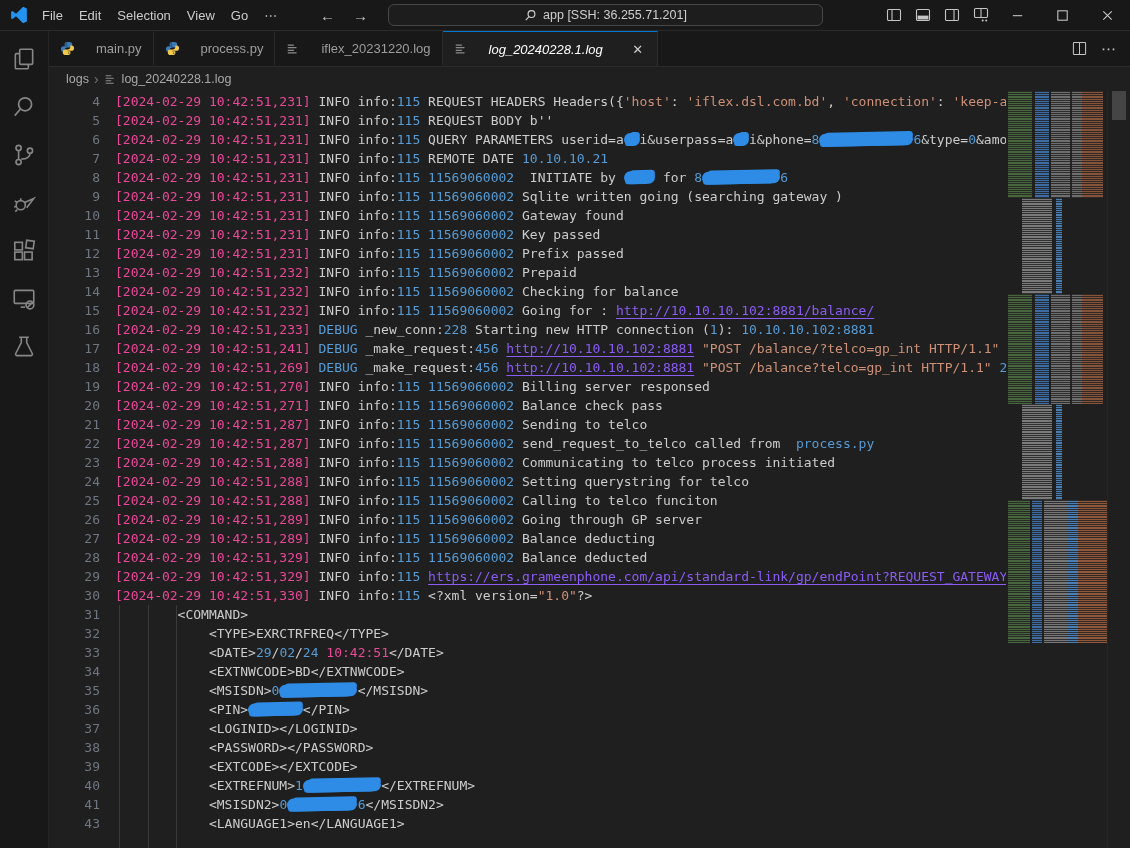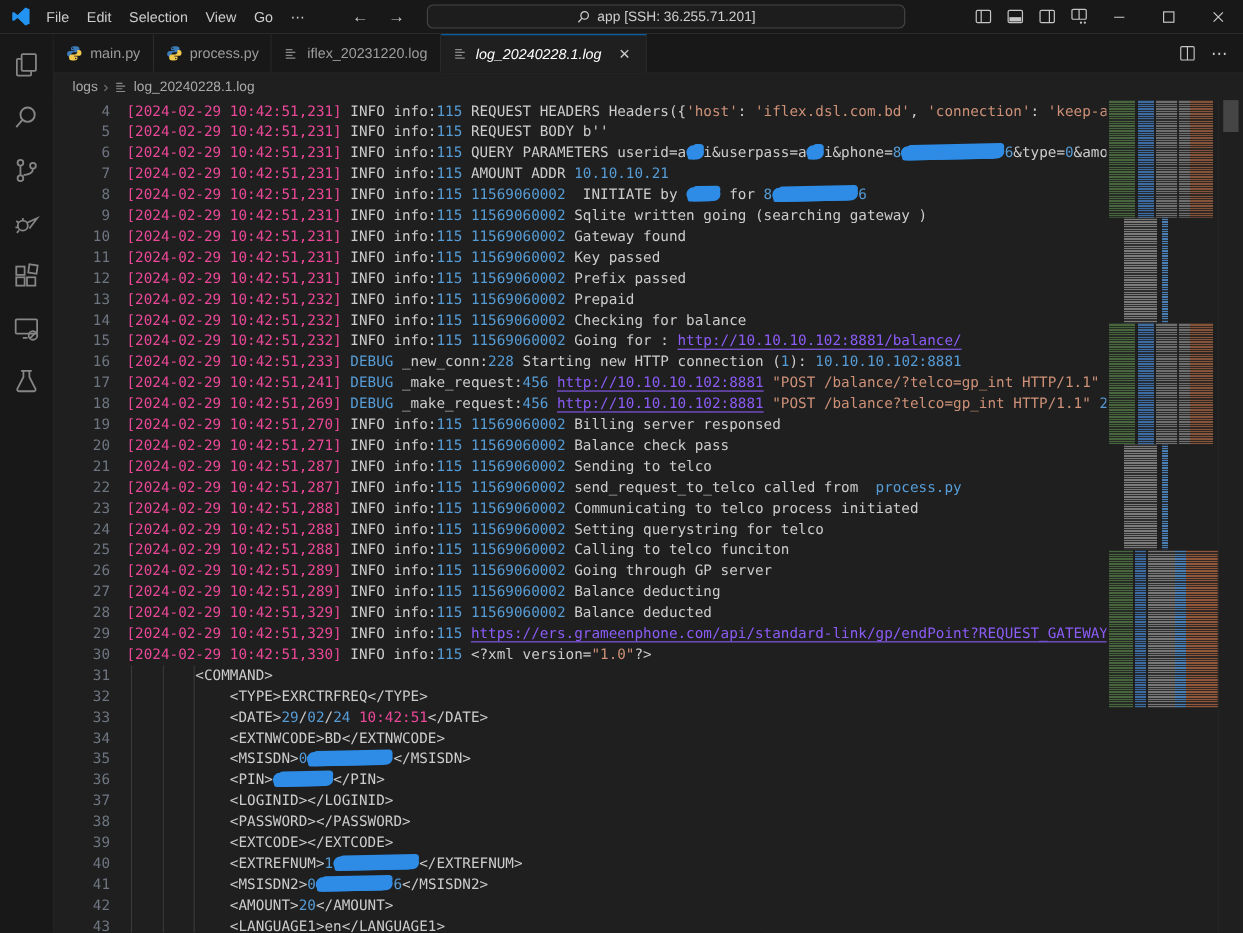--- a/index.html
+++ b/index.html
@@ -20,21 +20,21 @@
   .lay-btn{width:29px;height:30px;display:flex;align-items:center;justify-content:center;color:#c5c5c5}
   .win-btn{width:45px;height:30px;display:flex;align-items:center;justify-content:center;color:#cccccc}
   
   .main{display:flex;height:817px}
   .activitybar{width:48px;background:#181818;border-right:1px solid #252525;
                display:flex;flex-direction:column;padding-top:4px}
   .act{height:48px;display:flex;align-items:center;justify-content:center;color:#868686}
   .editor-col{flex:1;display:flex;flex-direction:column;min-width:0}
   
   .tabbar{height:35px;background:#181818;display:flex;border-bottom:1px solid #2b2b2b}
-  .tab{display:flex;align-items:center;gap:7px;padding:0 11px;border-right:1px solid #2b2b2b;
+  .tab{display:flex;align-items:center;gap:21px;padding:0 11px;border-right:1px solid #2b2b2b;
        background:#181818;color:#9d9d9d;height:34px;box-sizing:border-box;border-top:1px solid transparent}
   .tab.active{background:#1f1f1f;color:#ffffff;border-top:1px solid #0078d4;height:35px;
               margin-bottom:-1px}
   .tab.active .tab-label{font-style:italic}
   .tab-close{margin-left:6px;font-size:13px;color:#cccccc;width:16px;text-align:center}
   .tab-actions{margin-left:auto;display:flex;align-items:center;gap:14px;padding-right:14px;color:#c5c5c5}
   
   .breadcrumbs{height:24px;background:#1f1f1f;display:flex;align-items:center;
                padding-left:17px;color:#a9a9a9;font-size:12.5px;gap:5px}
   .bc-chev{color:#767676;font-size:14px}
@@ -257,21 +257,21 @@
     </div>
 
     <div class="editor">
       <div class="code" id="code">
         <div class="guide" style="left:70px"></div>
         <div class="guide" style="left:99px"></div>
         <div class="guide" style="left:127px"></div>
       <div class="line"><div class="ln">4</div><div class="lt"><span class="seg-ts">[2024-02-29 10:42:51,231]</span><span class="seg-d"> INFO info:</span><span class="seg-n">115</span><span class="seg-d"> REQUEST HEADERS Headers({</span><span class="seg-s">'host'</span><span class="seg-d">: </span><span class="seg-s">'iflex.dsl.com.bd'</span><span class="seg-d">, </span><span class="seg-s">'connection'</span><span class="seg-d">: </span><span class="seg-s">'keep-al</span></div></div>
           <div class="line"><div class="ln">5</div><div class="lt"><span class="seg-ts">[2024-02-29 10:42:51,231]</span><span class="seg-d"> INFO info:</span><span class="seg-n">115</span><span class="seg-d"> REQUEST BODY b''</span></div></div>
           <div class="line"><div class="ln">6</div><div class="lt"><span class="seg-ts">[2024-02-29 10:42:51,231]</span><span class="seg-d"> INFO info:</span><span class="seg-n">115</span><span class="seg-d"> QUERY PARAMETERS userid=a</span><span class="seg-r" style="width: 15.66px;"></span><span class="seg-d">i&amp;userpass=a</span><span class="seg-r" style="width: 15.66px;"></span><span class="seg-d">i&amp;phone=</span><span class="seg-n">8</span><span class="seg-r" style="width: 93.96px;"></span><span class="seg-n">6</span><span class="seg-d">&amp;type=</span><span class="seg-n">0</span><span class="seg-d">&amp;amount=</span></div></div>
-          <div class="line"><div class="ln">7</div><div class="lt"><span class="seg-ts">[2024-02-29 10:42:51,231]</span><span class="seg-d"> INFO info:</span><span class="seg-n">115</span><span class="seg-d"> AMOUNT ADDR </span><span class="seg-n">10.10.10.21</span></div></div>
+          <div class="line"><div class="ln">7</div><div class="lt"><span class="seg-ts">[2024-02-29 10:42:51,231]</span><span class="seg-d"> INFO info:</span><span class="seg-n">115</span><span class="seg-d"> REMOTE DATE </span><span class="seg-n">10.10.10.21</span></div></div>
           <div class="line"><div class="ln">8</div><div class="lt"><span class="seg-ts">[2024-02-29 10:42:51,231]</span><span class="seg-d"> INFO info:</span><span class="seg-n">115</span><span class="seg-d"> </span><span class="seg-n">11569060002</span><span class="seg-d">  INITIATE by </span><span class="seg-r" style="width: 31.32px;"></span><span class="seg-d"> for </span><span class="seg-n">8</span><span class="seg-r" style="width: 78.3px;"></span><span class="seg-n">6</span></div></div>
           <div class="line"><div class="ln">9</div><div class="lt"><span class="seg-ts">[2024-02-29 10:42:51,231]</span><span class="seg-d"> INFO info:</span><span class="seg-n">115</span><span class="seg-d"> </span><span class="seg-n">11569060002</span><span class="seg-d"> Sqlite written going (searching gateway )</span></div></div>
           <div class="line"><div class="ln">10</div><div class="lt"><span class="seg-ts">[2024-02-29 10:42:51,231]</span><span class="seg-d"> INFO info:</span><span class="seg-n">115</span><span class="seg-d"> </span><span class="seg-n">11569060002</span><span class="seg-d"> Gateway found</span></div></div>
           <div class="line"><div class="ln">11</div><div class="lt"><span class="seg-ts">[2024-02-29 10:42:51,231]</span><span class="seg-d"> INFO info:</span><span class="seg-n">115</span><span class="seg-d"> </span><span class="seg-n">11569060002</span><span class="seg-d"> Key passed</span></div></div>
           <div class="line"><div class="ln">12</div><div class="lt"><span class="seg-ts">[2024-02-29 10:42:51,231]</span><span class="seg-d"> INFO info:</span><span class="seg-n">115</span><span class="seg-d"> </span><span class="seg-n">11569060002</span><span class="seg-d"> Prefix passed</span></div></div>
           <div class="line"><div class="ln">13</div><div class="lt"><span class="seg-ts">[2024-02-29 10:42:51,232]</span><span class="seg-d"> INFO info:</span><span class="seg-n">115</span><span class="seg-d"> </span><span class="seg-n">11569060002</span><span class="seg-d"> Prepaid</span></div></div>
           <div class="line"><div class="ln">14</div><div class="lt"><span class="seg-ts">[2024-02-29 10:42:51,232]</span><span class="seg-d"> INFO info:</span><span class="seg-n">115</span><span class="seg-d"> </span><span class="seg-n">11569060002</span><span class="seg-d"> Checking for balance</span></div></div>
           <div class="line"><div class="ln">15</div><div class="lt"><span class="seg-ts">[2024-02-29 10:42:51,232]</span><span class="seg-d"> INFO info:</span><span class="seg-n">115</span><span class="seg-d"> </span><span class="seg-n">11569060002</span><span class="seg-d"> Going for : </span><span class="seg-l">http://10.10.10.102:8881/balance/</span></div></div>
           <div class="line"><div class="ln">16</div><div class="lt"><span class="seg-ts">[2024-02-29 10:42:51,233]</span><span class="seg-d"> </span><span class="seg-n">DEBUG</span><span class="seg-d"> _new_conn:</span><span class="seg-n">228</span><span class="seg-d"> Starting new HTTP connection (</span><span class="seg-n">1</span><span class="seg-d">): </span><span class="seg-n">10.10.10.102:8881</span></div></div>
           <div class="line"><div class="ln">17</div><div class="lt"><span class="seg-ts">[2024-02-29 10:42:51,241]</span><span class="seg-d"> </span><span class="seg-n">DEBUG</span><span class="seg-d"> _make_request:</span><span class="seg-n">456</span><span class="seg-d"> </span><span class="seg-l">http://10.10.10.102:8881</span><span class="seg-d"> </span><span class="seg-s">"POST /balance/?telco=gp_int HTTP/1.1"</span><span class="seg-d"> </span></div></div>
@@ -292,21 +292,20 @@
           <div class="line"><div class="ln">32</div><div class="lt"><span class="seg-d">            &lt;TYPE&gt;EXRCTRFREQ&lt;/TYPE&gt;</span></div></div>
           <div class="line"><div class="ln">33</div><div class="lt"><span class="seg-d">            &lt;DATE&gt;</span><span class="seg-n">29</span><span class="seg-d">/</span><span class="seg-n">02</span><span class="seg-d">/</span><span class="seg-n">24</span><span class="seg-ts"> 10:42:51</span><span class="seg-d">&lt;/DATE&gt;</span></div></div>
           <div class="line"><div class="ln">34</div><div class="lt"><span class="seg-d">            &lt;EXTNWCODE&gt;BD&lt;/EXTNWCODE&gt;</span></div></div>
           <div class="line"><div class="ln">35</div><div class="lt"><span class="seg-d">            &lt;MSISDN&gt;</span><span class="seg-n">0</span><span class="seg-r" style="width: 78.3px;"></span><span class="seg-d">&lt;/MSISDN&gt;</span></div></div>
           <div class="line"><div class="ln">36</div><div class="lt"><span class="seg-d">            &lt;PIN&gt;</span><span class="seg-r" style="width: 54.81px;"></span><span class="seg-d">&lt;/PIN&gt;</span></div></div>
           <div class="line"><div class="ln">37</div><div class="lt"><span class="seg-d">            &lt;LOGINID&gt;&lt;/LOGINID&gt;</span></div></div>
           <div class="line"><div class="ln">38</div><div class="lt"><span class="seg-d">            &lt;PASSWORD&gt;&lt;/PASSWORD&gt;</span></div></div>
           <div class="line"><div class="ln">39</div><div class="lt"><span class="seg-d">            &lt;EXTCODE&gt;&lt;/EXTCODE&gt;</span></div></div>
           <div class="line"><div class="ln">40</div><div class="lt"><span class="seg-d">            &lt;EXTREFNUM&gt;</span><span class="seg-n">1</span><span class="seg-r" style="width: 78.3px;"></span><span class="seg-d">&lt;/EXTREFNUM&gt;</span></div></div>
           <div class="line"><div class="ln">41</div><div class="lt"><span class="seg-d">            &lt;MSISDN2&gt;</span><span class="seg-n">0</span><span class="seg-r" style="width: 70.47px;"></span><span class="seg-n">6</span><span class="seg-d">&lt;/MSISDN2&gt;</span></div></div>
-          <div class="line"><div class="ln">42</div><div class="lt"><span class="seg-d">            &lt;AMOUNT&gt;</span><span class="seg-n">20</span><span class="seg-d">&lt;/AMOUNT&gt;</span></div></div>
           <div class="line"><div class="ln">43</div><div class="lt"><span class="seg-d">            &lt;LANGUAGE1&gt;en&lt;/LANGUAGE1&gt;</span></div></div>
         </div>
       <div class="minimap" id="minimap">
           <div class="mm-block mm-log" style="height: 107px;"></div>
           <div class="mm-block mm-xml" style="height: 96px;"></div>
           <div class="mm-block mm-log" style="height: 110px;"></div>
           <div class="mm-block mm-xml" style="height: 96px;"></div>
           <div class="mm-block mm-dense" style="height: 143px;"></div>
         </div>
       <div class="vscroll">

